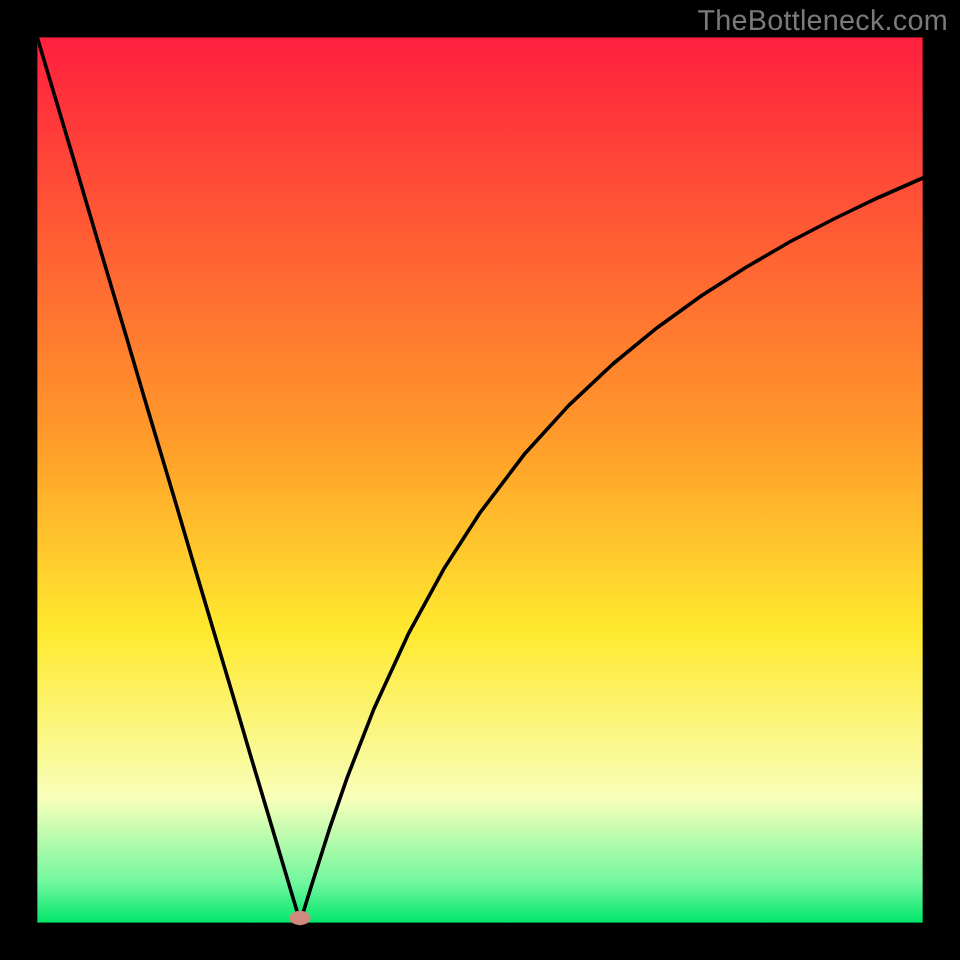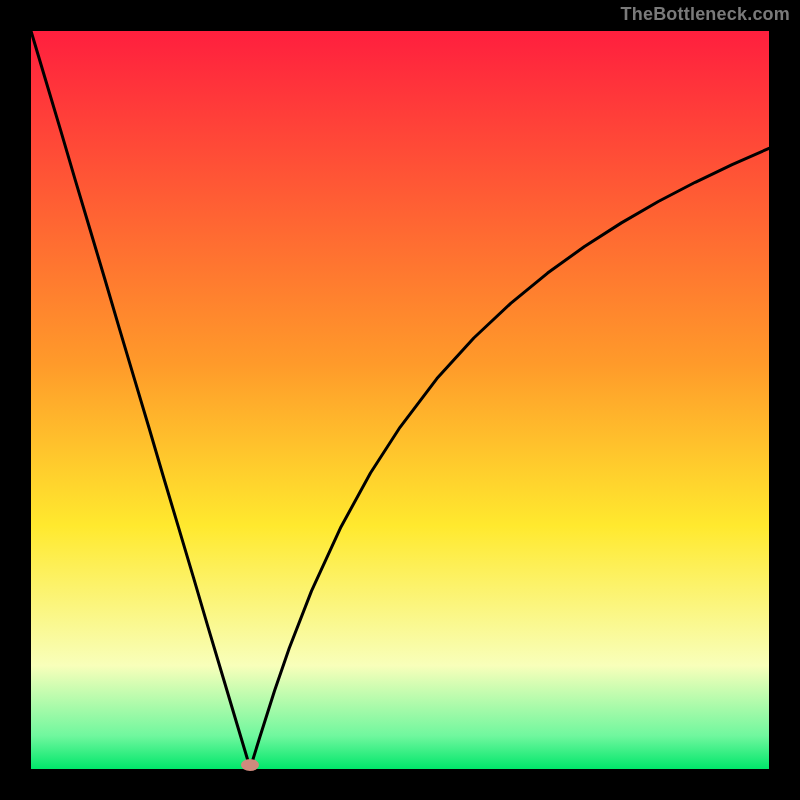--- a/index.html
+++ b/index.html
@@ -32,22 +32,22 @@
     top: 0;
     width: 738px;
     height: 738px;
     overflow: visible;
   }
   .watermark {
     position: absolute;
     top: 4px;
     right: 10px;
     color: #7a7a7a;
-    font-size: 18px;
-    font-weight: 700;
+    font-size: 24px;
+    font-weight: 400;
     letter-spacing: 0.2px;
     user-select: none;
   }
   .marker {
     position: absolute;
     width: 18px;
     height: 12px;
     border-radius: 50%;
     background: #cf8a7d;
   }

